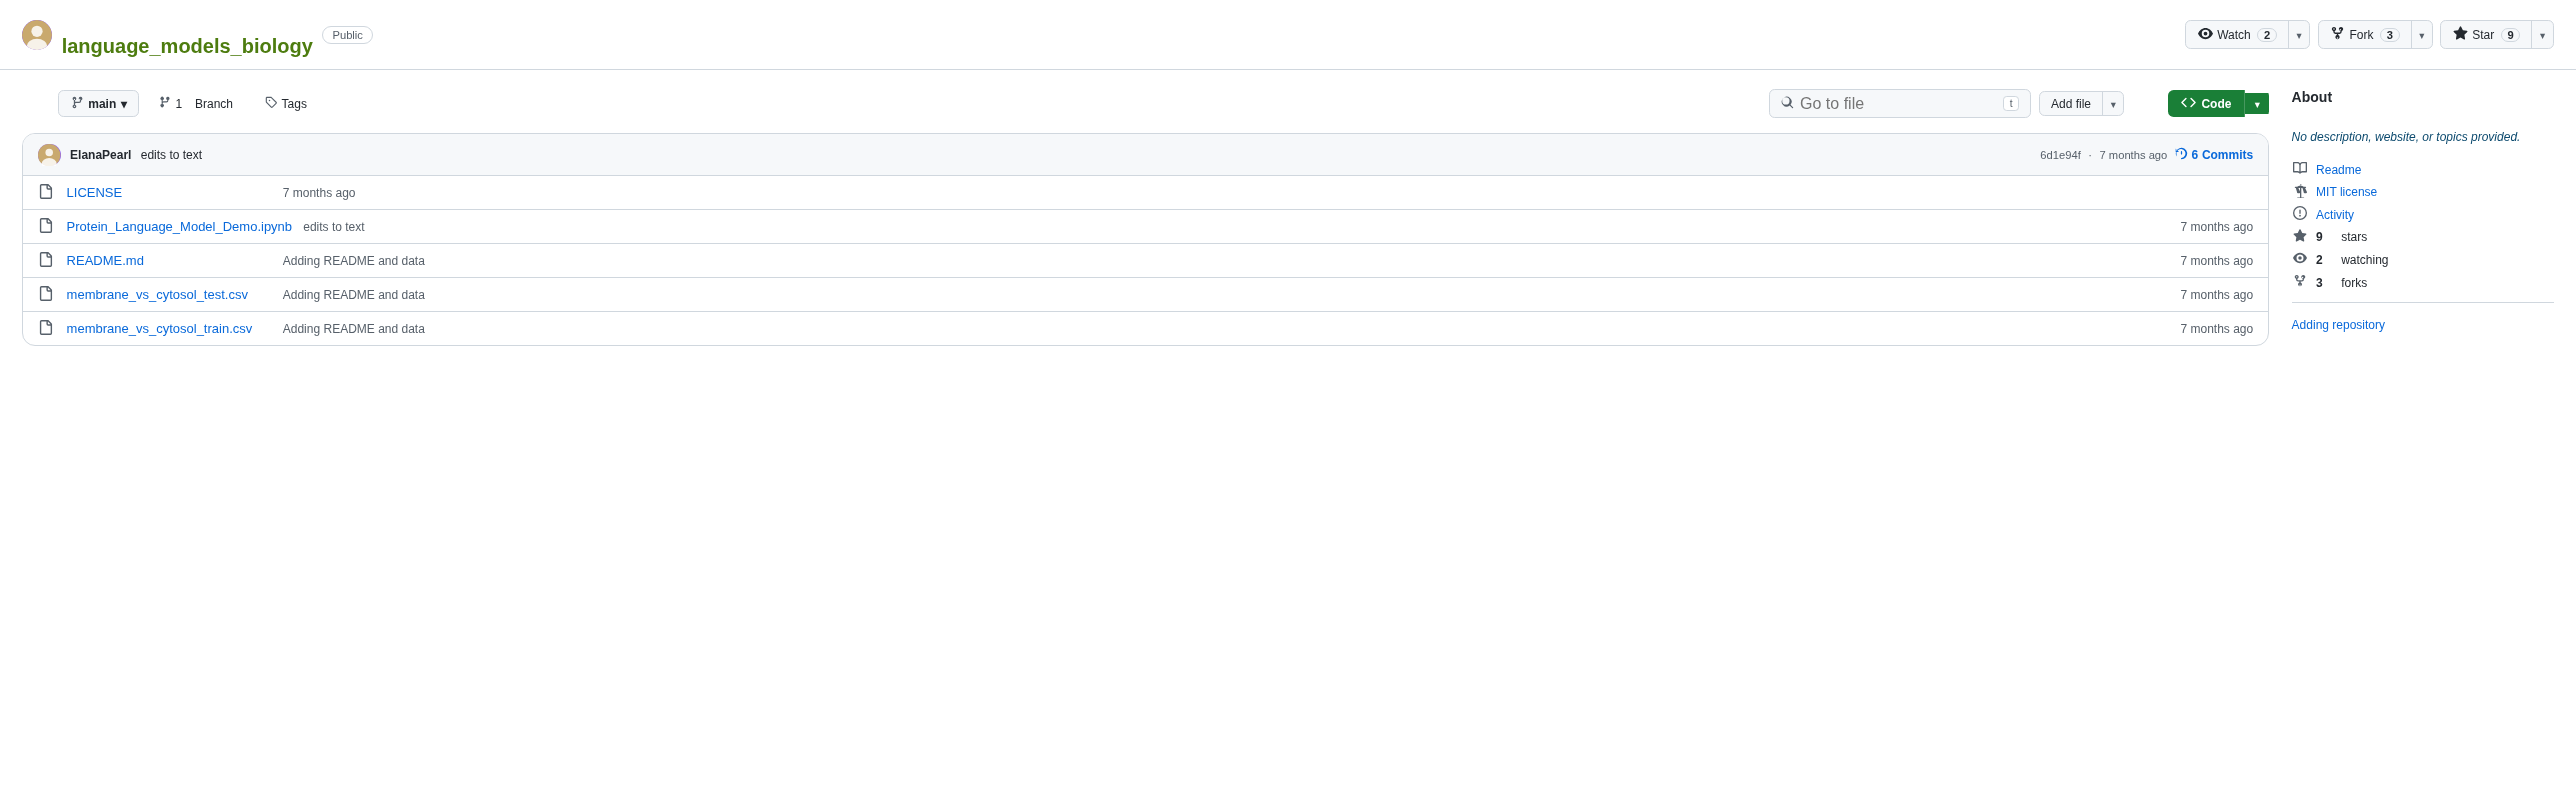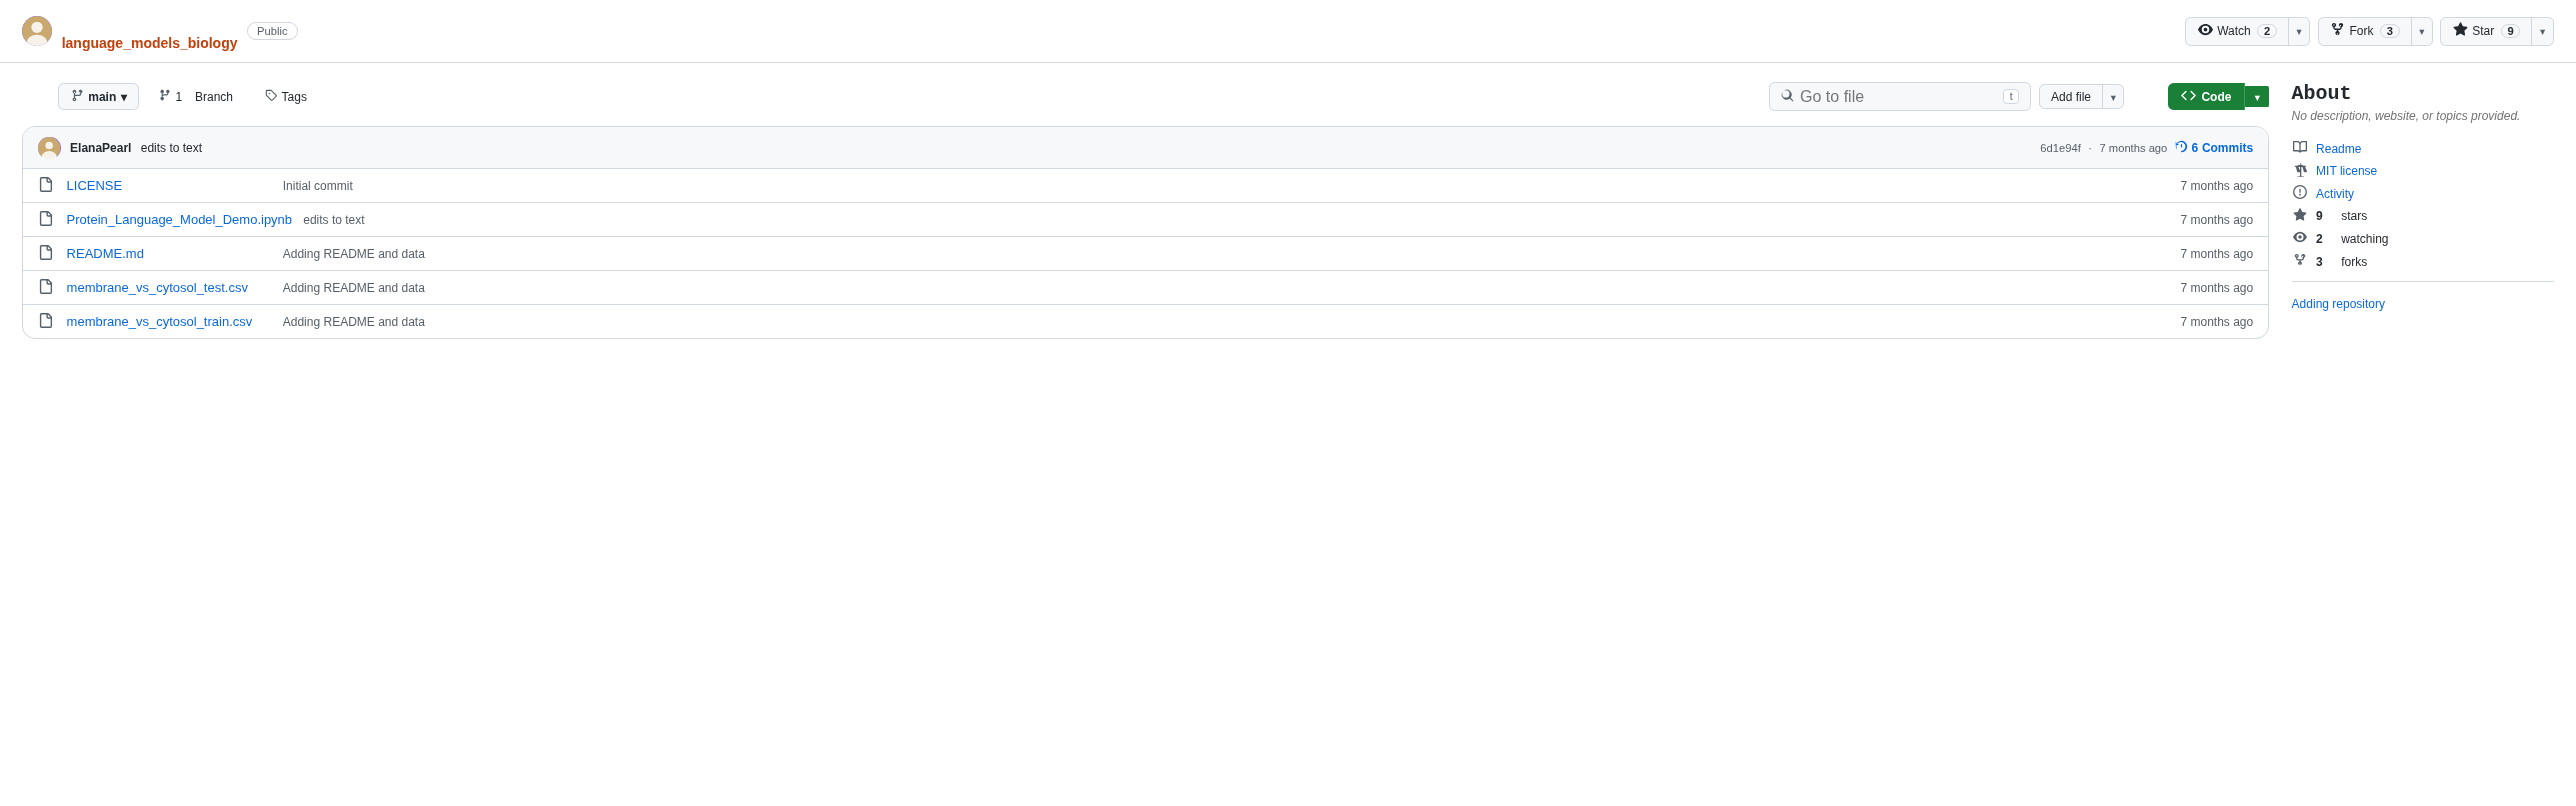--- a/index.html
+++ b/index.html
@@ -28,23 +28,23 @@
       background: #8b5cf6;
       display: flex;
       align-items: center;
       justify-content: center;
       color: white;
       font-size: 12px;
       font-weight: bold;
       overflow: hidden;
     }
     .repo-name {
-      font-size: 14px;
-      font-weight: 600;
-      color: #c2410c;
+      font-size: 20px;
+      font-weight: 600;
+      color: #4d7c0f;
       margin-top: 24px;
     }
     .badge-public {
       border: 0.9px solid #d0d7de;
       border-radius: 18.7px;
       padding: 1.9px 9.3px;
       font-size: 11.2px;
       color: #57606a;
       font-weight: 500;
     }
@@ -272,27 +272,26 @@
     .file-age {
       color: #57606a;
       font-size: 12px;
       white-space: nowrap;
     }
     .sidebar {
       width: 262px;
       flex-shrink: 0;
     }
     .about-title {
-      font-size: 20px;
-      font-weight: 600;
-      margin-bottom: 2px;
-      font-family: Liberation Mono, monospace;
+      font-size: 14px;
+      font-weight: 600;
+      margin-bottom: 23px;
     }
     .about-desc {
-      color: #737373;
+      color: #0c4a6e;
       font-size: 12px;
       line-height: 1.5;
       margin-bottom: 15px;
       font-style: italic;
     }
     .sidebar-links {
       display: flex;
       flex-direction: column;
       gap: 5.6px;
     }
@@ -483,21 +482,20 @@
         </div>
       </div>
 
       <div class="file-row">
         <span class="file-icon">
           <svg width="15" height="15" viewBox="0 0 16 16" fill="#57606a">
             <path d="M2 1.75C2 .784 2.784 0 3.75 0h6.586c.464 0 .909.184 1.237.513l2.914 2.914c.329.328.513.773.513 1.237v9.586A1.75 1.75 0 0 1 13.25 16h-9.5A1.75 1.75 0 0 1 2 14.25zm1.75-.25a.25.25 0 0 0-.25.25v12.5c0 .138.112.25.25.25h9.5a.25.25 0 0 0 .25-.25V6h-2.75A1.75 1.75 0 0 1 9 4.25V1.5zm6.75.103V4.25c0 .138.112.25.25.25h2.647z"></path>
           </svg>
         </span>
         <span class="file-name">LICENSE</span>
-        <span class="file-commit-msg">Initial commit</span>
         <span class="file-age">7 months ago</span>
       </div>
 
       <div class="file-row">
         <span class="file-icon">
           <svg width="15" height="15" viewBox="0 0 16 16" fill="#57606a">
             <path d="M2 1.75C2 .784 2.784 0 3.75 0h6.586c.464 0 .909.184 1.237.513l2.914 2.914c.329.328.513.773.513 1.237v9.586A1.75 1.75 0 0 1 13.25 16h-9.5A1.75 1.75 0 0 1 2 14.25zm1.75-.25a.25.25 0 0 0-.25.25v12.5c0 .138.112.25.25.25h9.5a.25.25 0 0 0 .25-.25V6h-2.75A1.75 1.75 0 0 1 9 4.25V1.5zm6.75.103V4.25c0 .138.112.25.25.25h2.647z"></path>
           </svg>
         </span>
         <span class="file-name">Protein_Language_Model_Demo.ipynb</span>

